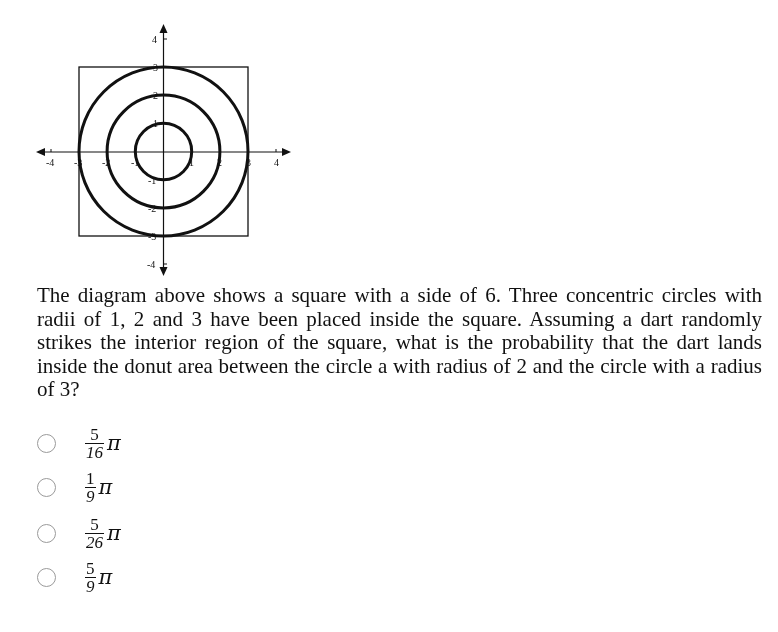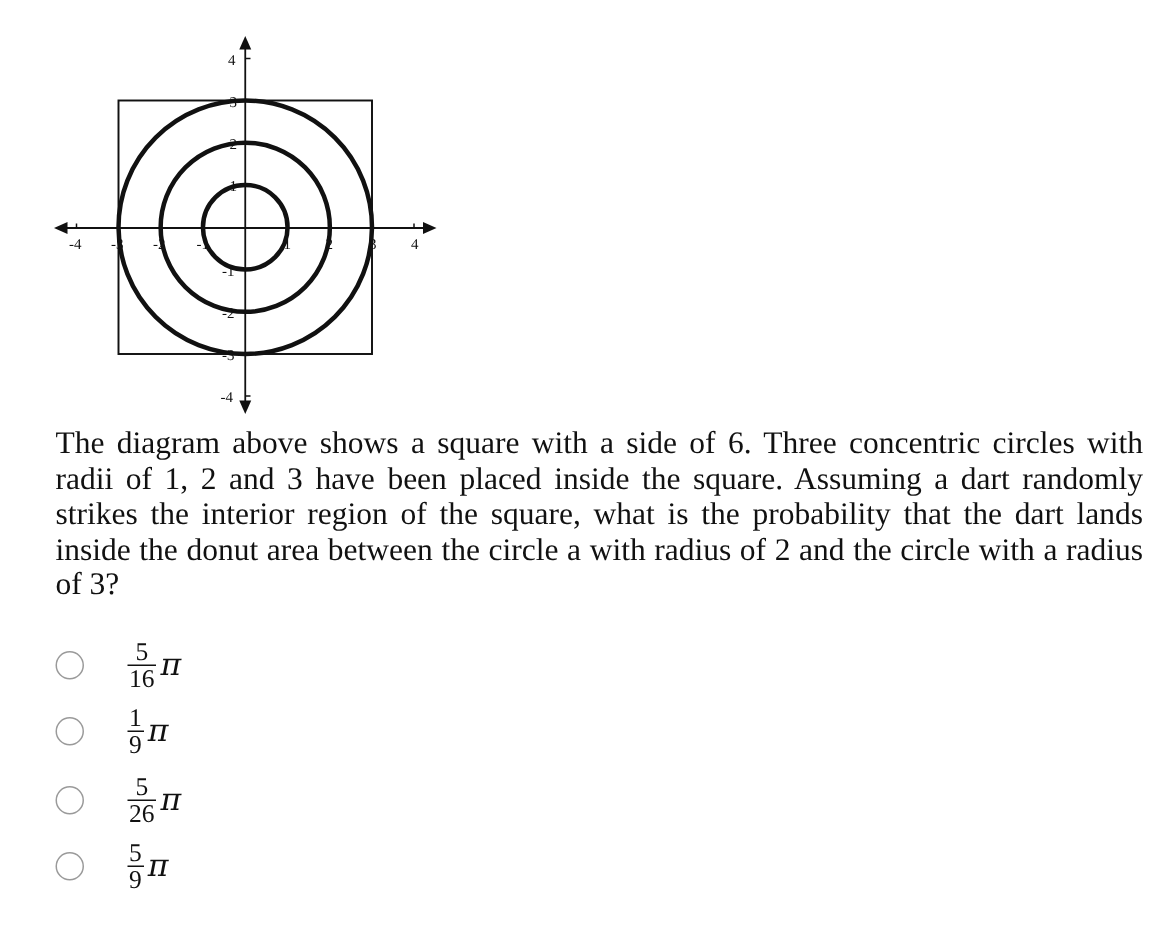--- a/index.html
+++ b/index.html
@@ -23,21 +23,21 @@
       border: 1px solid #9a9a9a; background: #fff; box-sizing: border-box;
       flex: 0 0 auto; cursor: pointer;
     }
     .answer { display: flex; align-items: center; margin-left: 29px; }
     .frac {
       display: inline-flex; flex-direction: column; align-items: center;
       font-size: 17px; line-height: 15px;
     }
     .frac .num { padding: 0 1px 1px 1px; }
     .frac .bar { width: 100%; height: 1px; background: #111; }
-    .frac .den { padding: 1px 1px 0 1px; }
+    .frac .den { padding: 1px 1px 0 1px; font-style: italic; }
     .pi { font-size: 21px; font-style: italic; margin-left: 3px; font-family: "DejaVu Serif", serif; }
   </style>
 </head>
 <body>
 
 <svg id="diagram" viewBox="0 0 320 290" xmlns="http://www.w3.org/2000/svg">
 
   <rect x="79" y="67" width="169" height="169" fill="none" stroke="#111" stroke-width="1.3"></rect>
 
   <line x1="42" y1="152" x2="284" y2="152" stroke="#111" stroke-width="1.2"></line>

